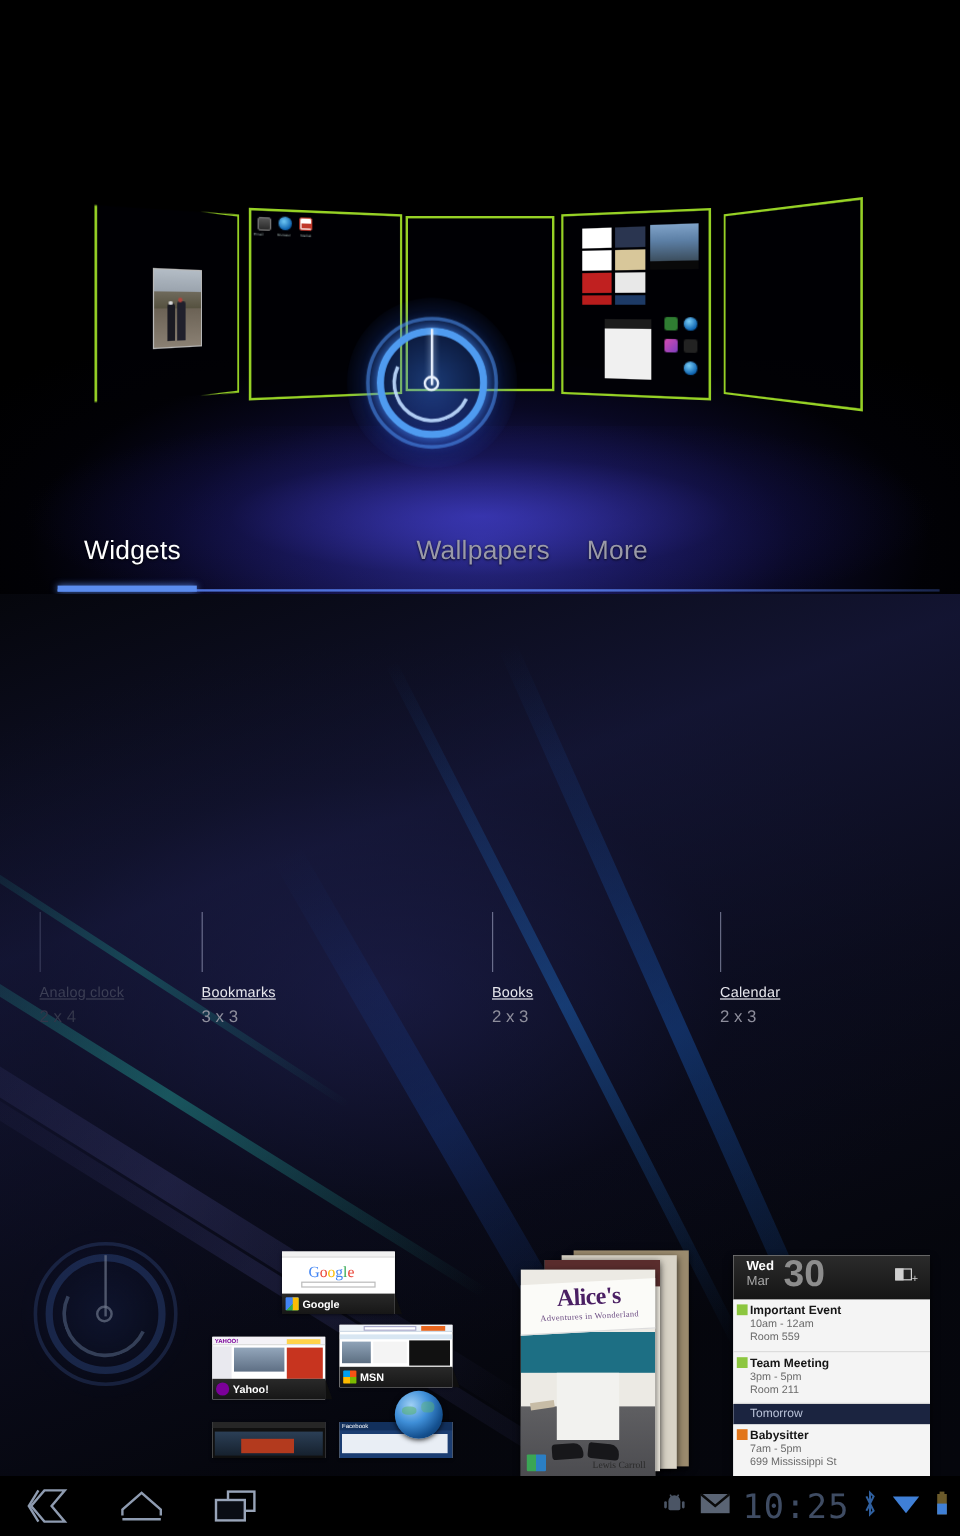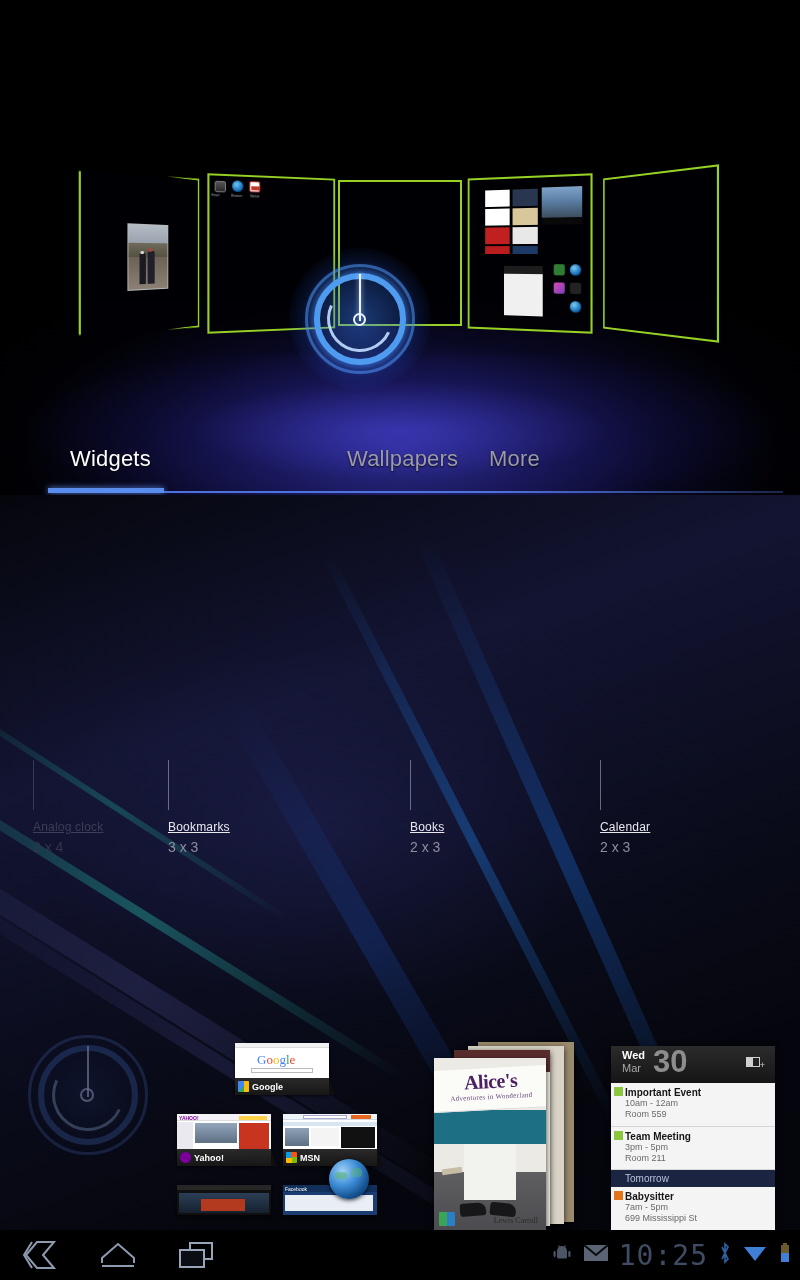--- a/index.html
+++ b/index.html
@@ -326,21 +326,21 @@
           <div style="position:absolute;left:18px;top:9px;width:42px;height:20px;background:linear-gradient(#93a6bb,#5e6f84);"></div>
           <div style="position:absolute;left:62px;top:9px;width:30px;height:26px;background:#c7341f;"></div>
         </div>
         <div class="bar">
           <div class="ico" style="background:#7b0099; border-radius:50%;"></div>
           <div class="nm">Yahoo!</div>
         </div>
         <div class="fold"></div>
       </div>
 
-      <div class="bm" style="left:106px; top:71px;">
+      <div class="bm" style="left:106px; top:61px;">
         <div class="page" style="background:#fff;">
           <div style="position:absolute;left:0;top:0;width:100%;height:6px;background:#eef3f8;border-bottom:1px solid #cfdae6;"></div>
           <div style="position:absolute;left:20px;top:1px;width:44px;height:4px;background:#fff;border:1px solid #aac;"></div>
           <div style="position:absolute;left:68px;top:1px;width:20px;height:4px;background:#e8661e;"></div>
           <div style="position:absolute;left:0;top:8px;width:100%;height:4px;background:#d8e6f2;"></div>
           <div style="position:absolute;left:2px;top:14px;width:24px;height:18px;background:linear-gradient(#8fa3b8,#5d6f82);"></div>
           <div style="position:absolute;left:28px;top:14px;width:28px;height:18px;background:#f4f4f4;"></div>
           <div style="position:absolute;left:58px;top:13px;width:34px;height:21px;background:#111;"></div>
         </div>
         <div class="bar">

